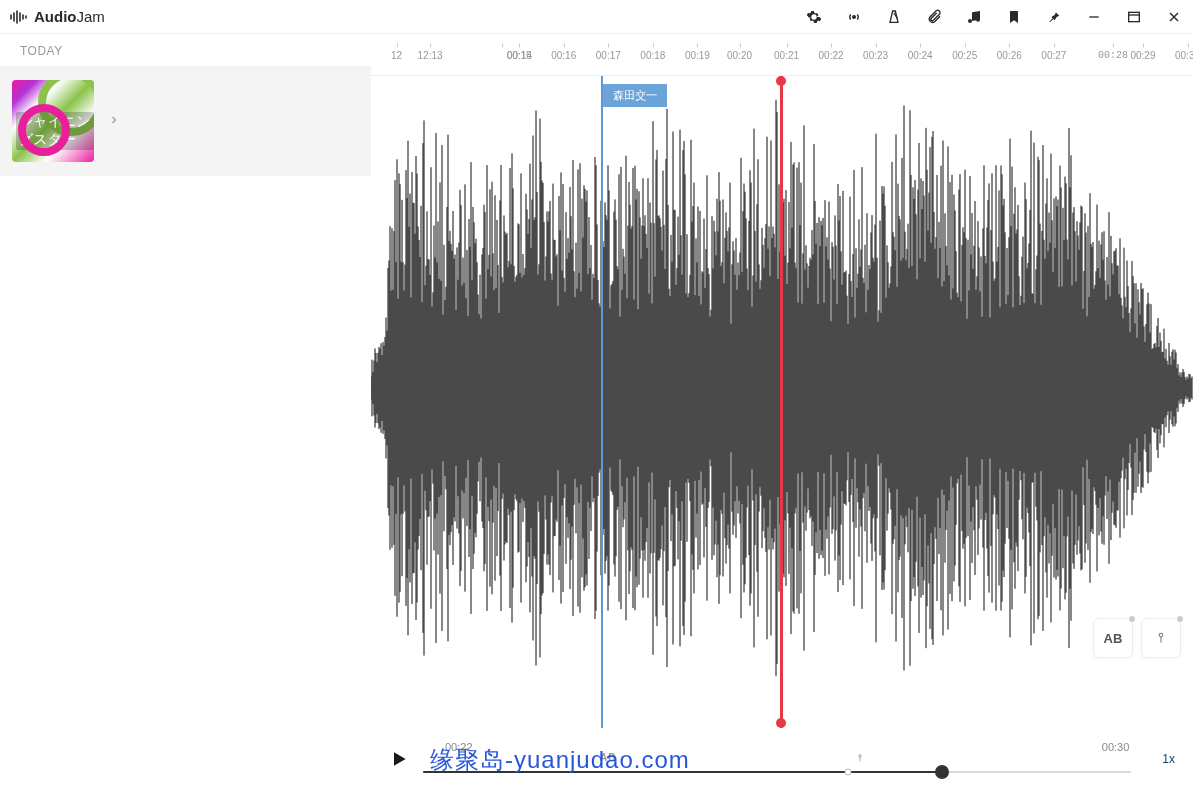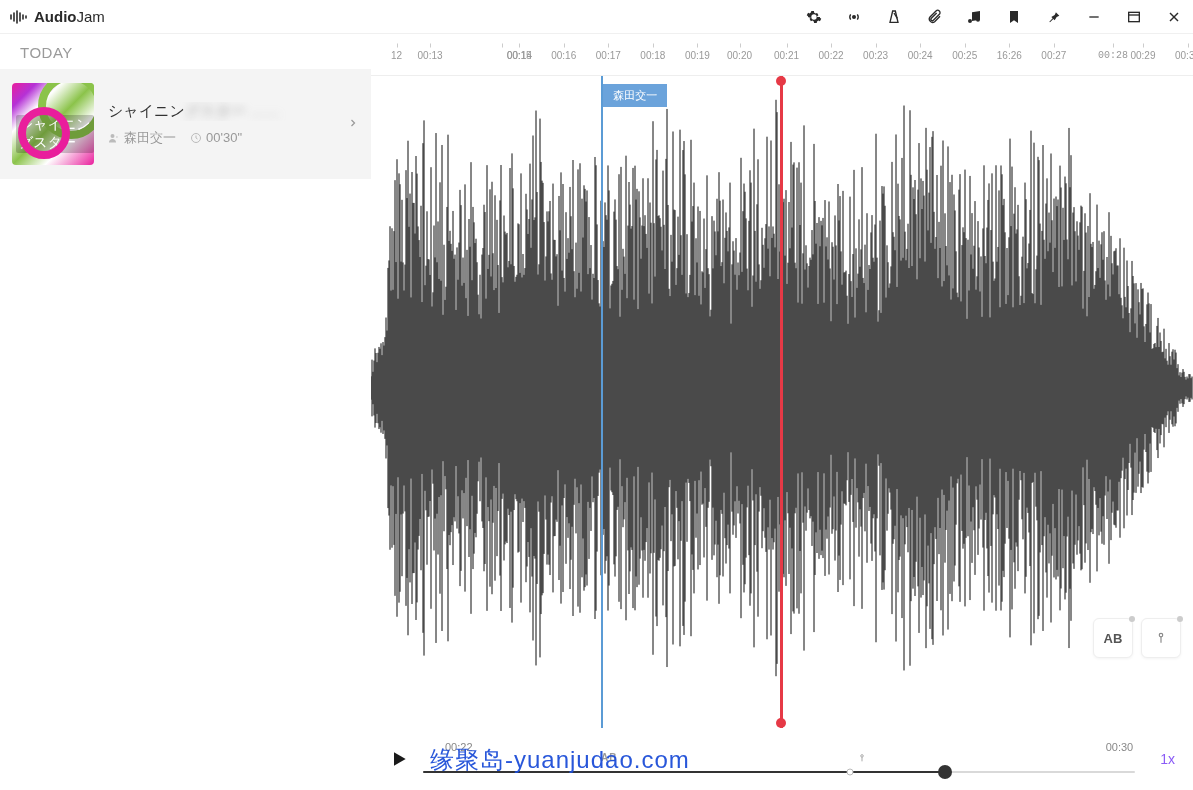--- a/index.html
+++ b/index.html
@@ -11,21 +11,21 @@
 .logo-icon { display: inline-flex; }
 .logo-audio { font-weight: 700; }
 .logo-jam { font-weight: 400; }
 .header-icons { margin-left: auto; display: flex; gap: 22px; align-items: center; color: #2a2a2a; }
 .header-icons .icon { cursor: pointer; display: inline-flex; align-items: center; justify-content: center; width: 18px; height: 18px; }
 .header-icons .icon svg { width: 16px; height: 16px; }
 
 
 .body-area { display: flex; height: calc(790px - 34px); }
 .sidebar { width: 371px; background: #fff; display: flex; flex-direction: column; position: relative; }
-.section-label { font-size: 15px; color: #9a9a9a; letter-spacing: 0.5px; padding: 10px 20px 8px; }
+.section-label { font-size: 12px; color: #9a9a9a; letter-spacing: 0.5px; padding: 10px 20px 8px; }
 .project-item { display: flex; align-items: center; padding: 14px 12px; background: #f4f4f4; cursor: pointer; }
 .thumb { width: 82px; height: 82px; border-radius: 4px; margin-right: 14px; background: linear-gradient(135deg, #e91e9c 0%, #b532d6 15%, #fff 30%, #8bc34a 50%, #fff 70%, #e91e9c 100%); position: relative; overflow: hidden; }
 .thumb::before, .thumb::after { content: ""; position: absolute; border-radius: 50%; border: 8px solid #8bc34a; }
 .thumb::before { width: 50px; height: 50px; top: -10px; right: -10px; }
 .thumb::after { width: 36px; height: 36px; bottom: 6px; left: 6px; border-color: #e91e9c; }
 .thumb-label { position: absolute; bottom: 12px; left: 4px; font-size: 14px; color: #fff; background: rgba(0,0,0,0.2); padding: 1px 3px; border-radius: 2px; }
 .project-info { flex: 1; }
 .project-title { font-size: 15px; color: #333; margin-bottom: 8px; white-space: nowrap; overflow: hidden; }
 .project-title .blurred { filter: blur(4px); color: #999; }
 .project-meta { display: flex; gap: 14px; font-size: 13px; color: #999; align-items: center; }
@@ -57,21 +57,21 @@
 .transport { height: 62px; display: flex; align-items: center; padding: 0 18px; gap: 14px; }
 .play-btn { cursor: pointer; display: inline-flex; }
 .timeline-wrap { flex: 1; position: relative; height: 40px; display: flex; align-items: center; }
 .timeline-times { position: absolute; top: 2px; left: 0; right: 0; display: flex; justify-content: space-between; font-size: 11px; color: #888; padding: 0 2px; }
 .timeline-track { position: absolute; bottom: 6px; left: 0; right: 0; height: 2px; background: #d9d9d9; border-radius: 1px; }
 .timeline-fill { position: absolute; left: 0; top: 0; bottom: 0; background: #333; border-radius: 1px; }
 .timeline-handle { position: absolute; top: 50%; transform: translate(-50%, -50%); width: 14px; height: 14px; background: #333; border-radius: 50%; }
 .timeline-knob { position: absolute; top: 50%; transform: translate(-50%, -50%); width: 7px; height: 7px; background: #fff; border: 1px solid #bbb; border-radius: 50%; }
 .timeline-ab { position: absolute; bottom: 16px; font-size: 10px; color: #999; font-weight: 600; letter-spacing: 1px; }
 .timeline-key { position: absolute; bottom: 14px; font-size: 10px; color: #999; }
-.speed { font-size: 14px; color: #8b5cf6; margin-left: 11px; cursor: pointer; }
+.speed { font-size: 12px; color: #0c4a6e; margin-left: 17px; cursor: pointer; }
 
 .watermark { position: absolute; left: 430px; bottom: 14px; font-size: 24px; color: #1d4ed8; font-family: Liberation Sans, sans-serif; opacity: 0.95; letter-spacing: 1px; pointer-events: none; margin-top: 36px; }
 </style>
 </head>
 <body>
 
 <div class="header">
   <div class="logo">
     <span class="logo-icon">
       <svg width="18" height="14" viewBox="0 0 18 14">
@@ -146,68 +146,46 @@
 </div>
 
 <div class="body-area">
 
   <div class="sidebar">
     <div class="section-label">TODAY</div>
     <div class="project-item">
       <div class="thumb">
         <span class="thumb-label">シャイニングスター</span>
       </div>
-      <div class="project-info">
-        <div class="project-title">
-          <span>シャイニン</span><span class="blurred">グスター ……</span>
-        </div>
-        <div class="project-meta">
-          <span class="meta-item">
-            <svg width="12" height="12" viewBox="0 0 24 24" fill="#bbb">
-                <circle cx="9" cy="8" r="4"></circle>
-                <path d="M2 21c0-4 3-7 7-7s7 3 7 7"></path>
-                <path d="M17 8l3 2-3 2"></path>
-              </svg>
-            <span>森田交一</span>
-          </span>
-          <span class="meta-item">
-            <svg width="12" height="12" viewBox="0 0 24 24" fill="none" stroke="#bbb" stroke-width="2">
-                <circle cx="12" cy="12" r="9"></circle>
-                <path d="M12 7v5l3 2"></path>
-              </svg>
-            <span>00'30"</span>
-          </span>
-        </div>
-      </div>
       <span class="chevron">
         <svg width="12" height="12" viewBox="0 0 24 24" fill="none" stroke="#999" stroke-width="2.5">
             <path d="M9 6l6 6-6 6"></path>
           </svg>
       </span>
     </div>
 
   </div>
 
   <div class="main">
     <div class="ruler" id="ruler">
         <span class="ruler-tick" style="left: 20px;">12</span>
-        <span class="ruler-tick" style="left: 46.5556px;">00:13</span>
+        <span class="ruler-tick" style="left: 46.5556px;">12:13</span>
         <span class="ruler-tick" style="left: 100px; padding-left: 36px;">00:14</span>
         <span class="ruler-tick" style="left: 135.667px;">00:15</span>
         <span class="ruler-tick" style="left: 180.222px;">00:16</span>
         <span class="ruler-tick" style="left: 224.778px;">00:17</span>
         <span class="ruler-tick" style="left: 269.333px;">00:18</span>
         <span class="ruler-tick" style="left: 313.889px; text-align: right;">00:19</span>
         <span class="ruler-tick" style="left: 356px;">00:20</span>
         <span class="ruler-tick" style="left: 403px;">00:21</span>
         <span class="ruler-tick" style="left: 447.556px;">00:22</span>
         <span class="ruler-tick" style="left: 492.111px;">00:23</span>
         <span class="ruler-tick" style="left: 536.667px;">00:24</span>
         <span class="ruler-tick" style="left: 581.222px;">00:25</span>
-        <span class="ruler-tick" style="left: 625.778px;">16:26</span>
+        <span class="ruler-tick" style="left: 625.778px;">00:26</span>
         <span class="ruler-tick" style="left: 670.333px;">00:27</span>
         <span class="ruler-tick" style="left: 727px; font-family: Liberation Mono, monospace;">00:28</span>
         <span class="ruler-tick" style="left: 759.444px;">00:29</span>
         <span class="ruler-tick" style="left: 804px;">00:30</span>
       </div>
 
     <div class="waveform-area">
       <svg class="waveform" id="wave" preserveAspectRatio="none" viewBox="0 0 822 650">
           <line x1="0" y1="300.3" x2="0" y2="323.7" stroke="#0e0e0e" stroke-width="1"></line>
           <line x1="1" y1="283.6273189144551" x2="1" y2="340.3726810855449" stroke="#0e0e0e" stroke-width="1"></line>

